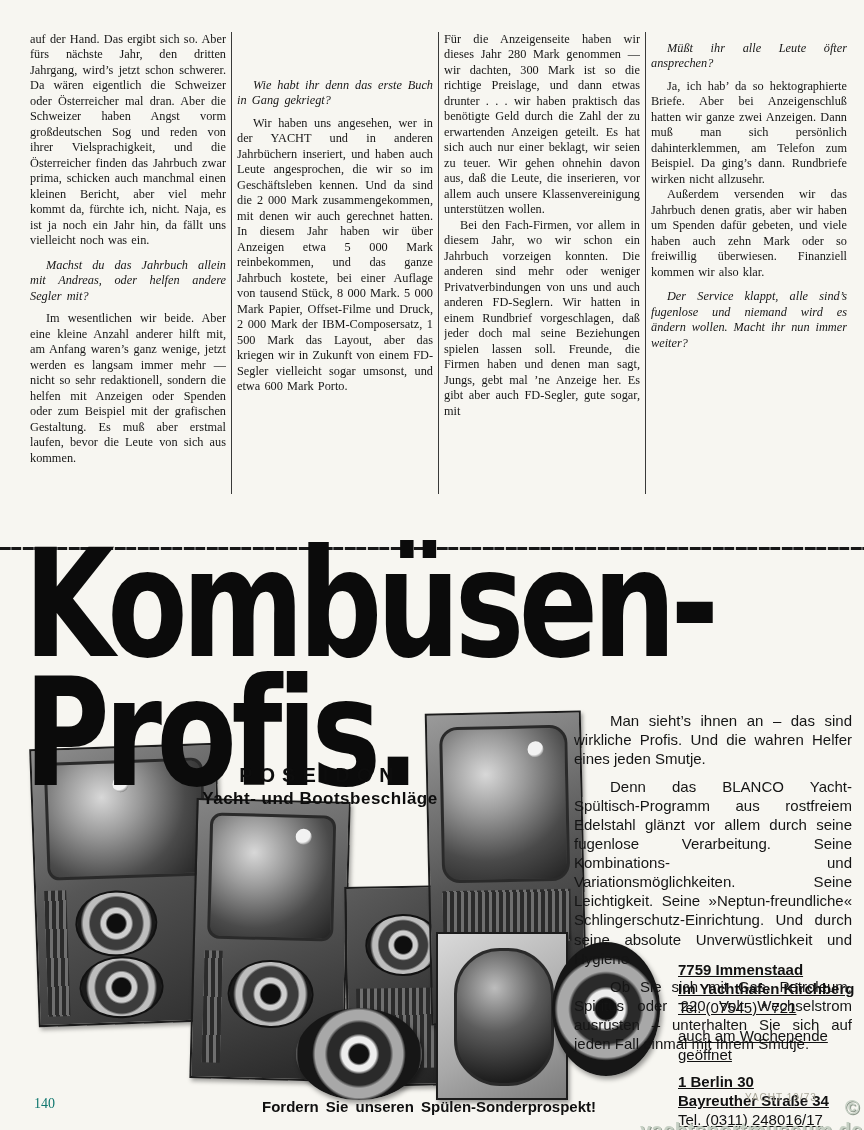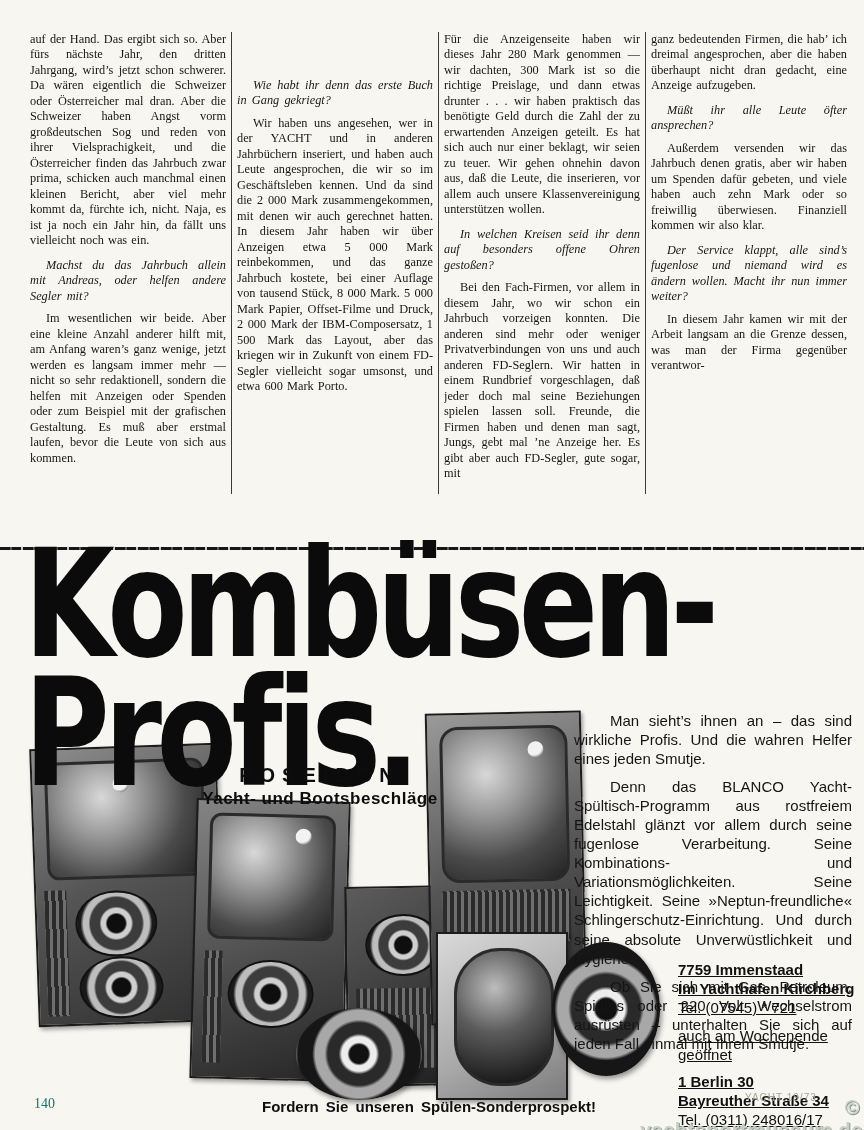--- a/index.html
+++ b/index.html
@@ -130,30 +130,28 @@
       <p class="body">Im wesentlichen wir beide. Aber eine kleine Anzahl anderer hilft mit, am Anfang waren’s ganz wenige, jetzt werden es langsam immer mehr — nicht so sehr redaktionell, sondern die helfen mit Anzeigen oder Spenden oder zum Beispiel mit der grafischen Gestaltung. Es muß aber erstmal laufen, bevor die Leute von sich aus kommen.</p>
     </div>
     <div class="colrule"></div>
     <div class="col">
       <p class="q gap-top">Wie habt ihr denn das erste Buch in Gang gekriegt?</p>
       <p class="body">Wir haben uns angesehen, wer in der YACHT und in anderen Jahrbüchern inseriert, und haben auch Leute angesprochen, die wir so im Geschäftsleben kennen. Und da sind die 2 000 Mark zusammengekommen, mit denen wir auch gerechnet hatten. In diesem Jahr haben wir über Anzeigen etwa 5 000 Mark reinbekommen, und das ganze Jahrbuch kostete, bei einer Auflage von tausend Stück, 8 000 Mark. 5 000 Mark Papier, Offset-Filme und Druck, 2 000 Mark der IBM-Composersatz, 1 500 Mark das Layout, aber das kriegen wir in Zukunft von einem FD-Segler vielleicht sogar umsonst, und etwa 600 Mark Porto.</p>
     </div>
     <div class="colrule"></div>
     <div class="col">
       <p class="body cont">Für die Anzeigenseite haben wir dieses Jahr 280 Mark genommen — wir dachten, 300 Mark ist so die richtige Preislage, und dann etwas drunter . . . wir haben praktisch das benötigte Geld durch die Zahl der zu erwartenden Anzeigen geteilt. Es hat sich auch nur einer beklagt, wir seien zu teuer. Wir gehen ohnehin davon aus, daß die Leute, die inserieren, vor allem auch unsere Klassenvereinigung unterstützen wollen.</p>
-      <p class="q">In welchen Kreisen seid ihr denn auf besonders offene Ohren gestoßen?</p>
       <p class="body">Bei den Fach-Firmen, vor allem in diesem Jahr, wo wir schon ein Jahrbuch vorzeigen konnten. Die anderen sind mehr oder weniger Privatverbindungen von uns und auch anderen FD-Seglern. Wir hatten in einem Rundbrief vorgeschlagen, daß jeder doch mal seine Beziehungen spielen lassen soll. Freunde, die Firmen haben und denen man sagt, Jungs, gebt mal ’ne Anzeige her. Es gibt aber auch FD-Segler, gute sogar, mit</p>
     </div>
     <div class="colrule"></div>
     <div class="col">
-      <p class="body cont">ganz bedeutenden Firmen, die hab’ ich dreimal angesprochen, aber die haben überhaupt nicht dran gedacht, eine Anzeige aufzugeben.</p>
       <p class="q">Müßt ihr alle Leute öfter ansprechen?</p>
+      <p class="body">Ja, ich hab’ da so hektographierte Briefe. Aber bei Anzeigenschluß hatten wir ganze zwei Anzeigen. Dann muß man sich persönlich dahinterklemmen, am Telefon zum Beispiel. Da ging’s dann. Rundbriefe wirken nicht allzusehr.</p>
       <p class="body">Außerdem versenden wir das Jahrbuch denen gratis, aber wir haben um Spenden dafür gebeten, und viele haben auch zehn Mark oder so freiwillig überwiesen. Finanziell kommen wir also klar.</p>
       <p class="q">Der Service klappt, alle sind’s fugenlose und niemand wird es ändern wollen. Macht ihr nun immer weiter?</p>
-      <p class="body">In diesem Jahr kamen wir mit der Arbeit langsam an die Grenze dessen, was man der Firma gegenüber verantwor-</p>
     </div>
   </div>
 
   <div class="section-rule"></div>
 
   <div>
 
     <div class="collage">
       <div class="unit unit-left">
         <div class="sinkpan" style="left:12px;top:12px;right:12px;height:112px;"></div>

